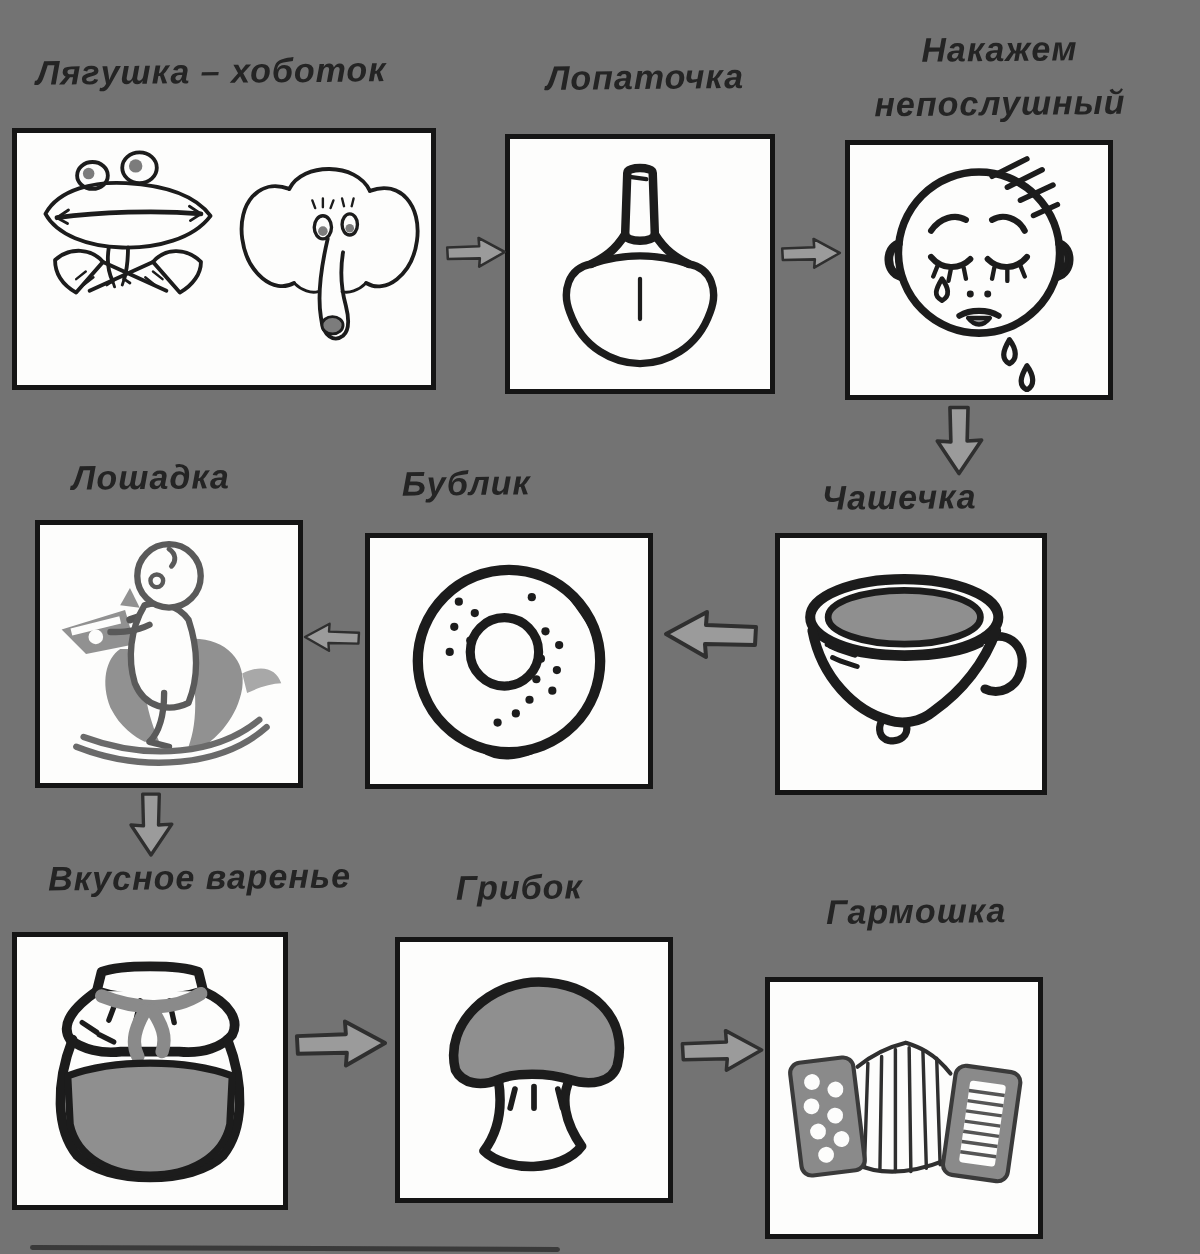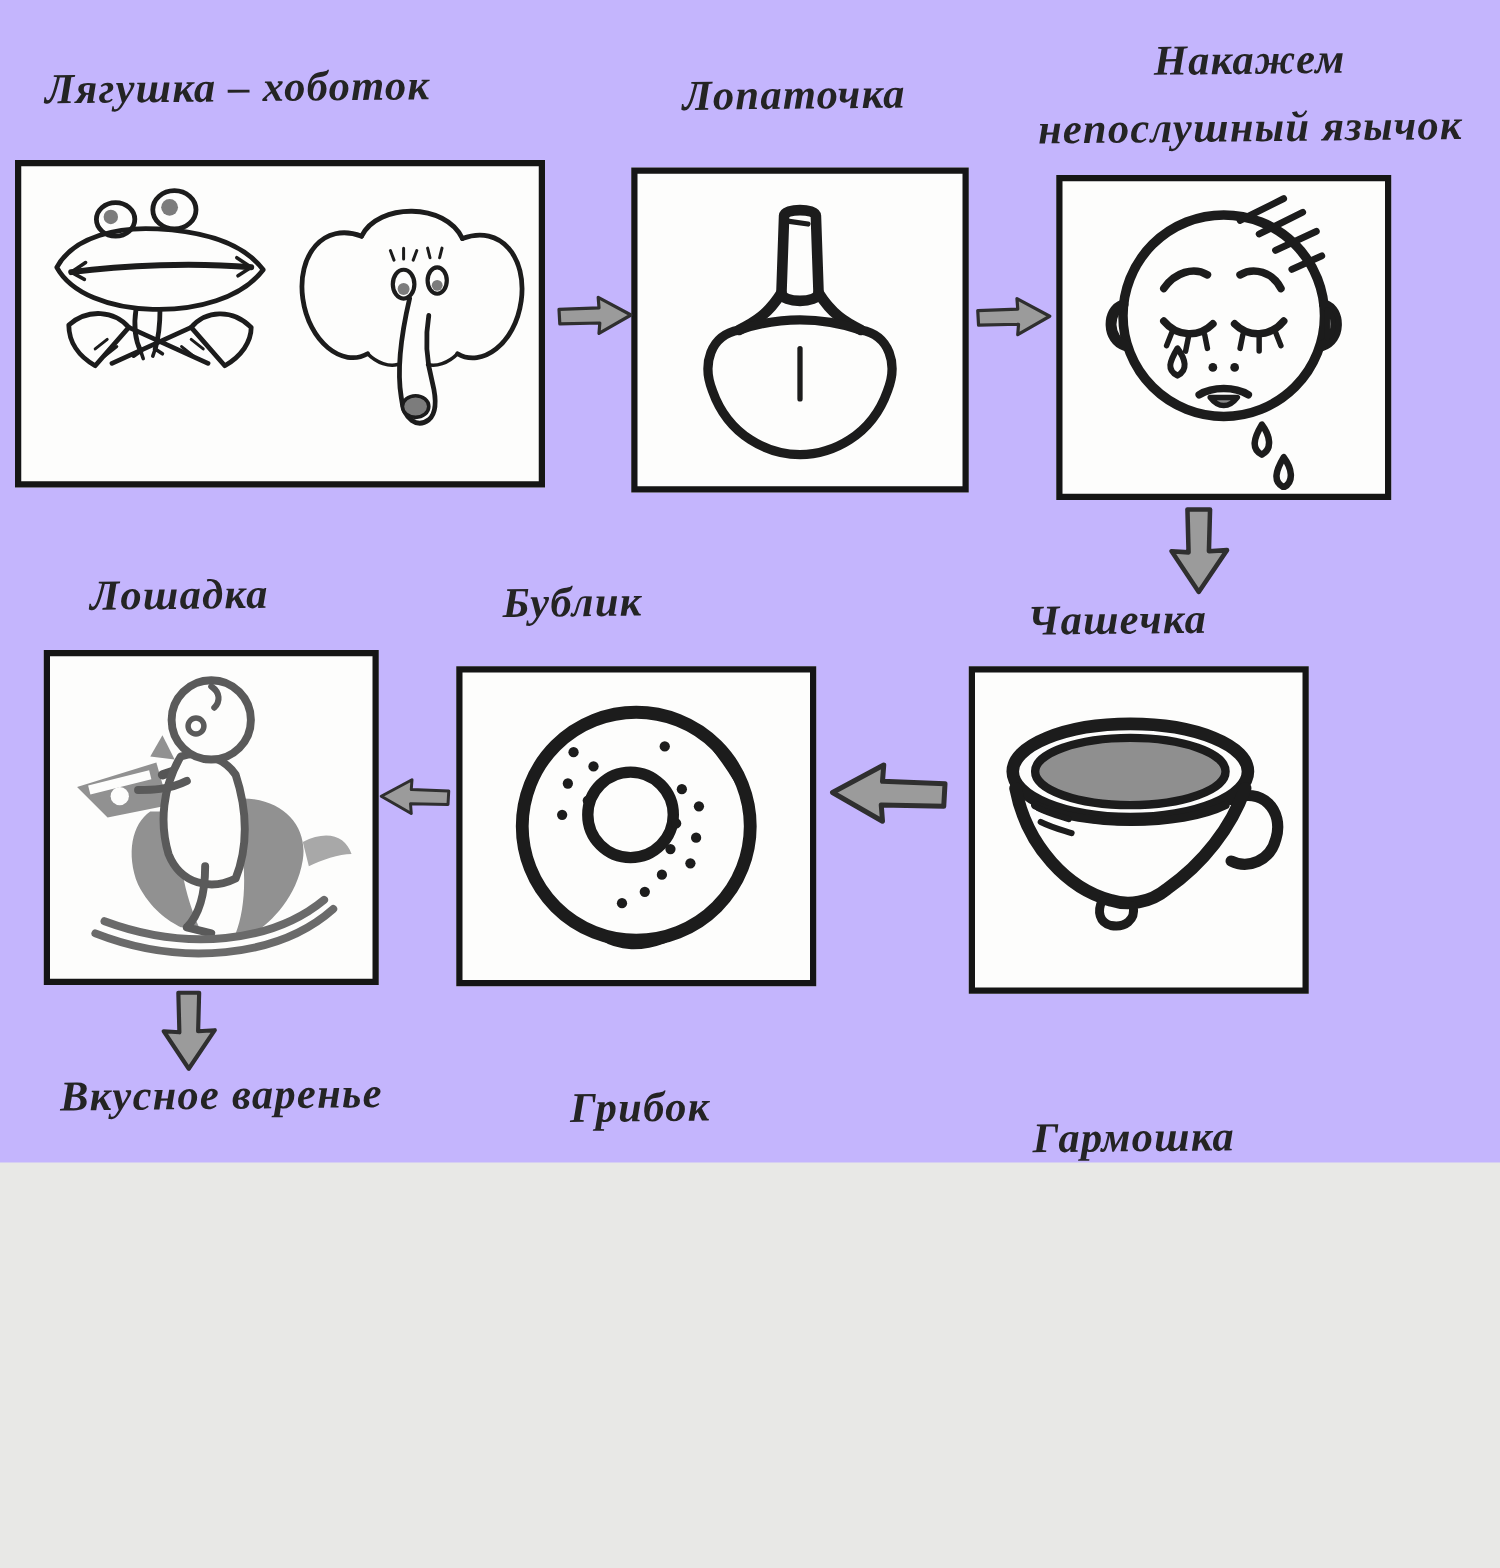--- a/index.html
+++ b/index.html
@@ -1,20 +1,20 @@
 <!DOCTYPE html>
 <html><head>
 <meta charset="utf-8">
 <style>
   html,body{margin:0;padding:0;}
   body{background:#e8e8e6;}
   .page{
-    position:relative;width:1200px;height:930px;margin:0 auto;
-    background:#c4b5fd;overflow:hidden;
-    font-family:Liberation Serif, serif;
+    position:relative;width:1200px;height:1254px;margin:0 auto;
+    background:#737373;overflow:hidden;
+    font-family:Liberation Sans, sans-serif;
   }
   .label{
     position:absolute;font-style:italic;font-weight:700;color:#242424;
     font-size:34px;letter-spacing:1px;white-space:nowrap;
     transform:rotate(-0.6deg);
   }
   .label.two-line{white-space:normal;text-align:center;line-height:1.6;}
   .label.two-line span{display:block;}
   .card{
     position:absolute;border:5px solid #151515;background:#fdfdfc;

